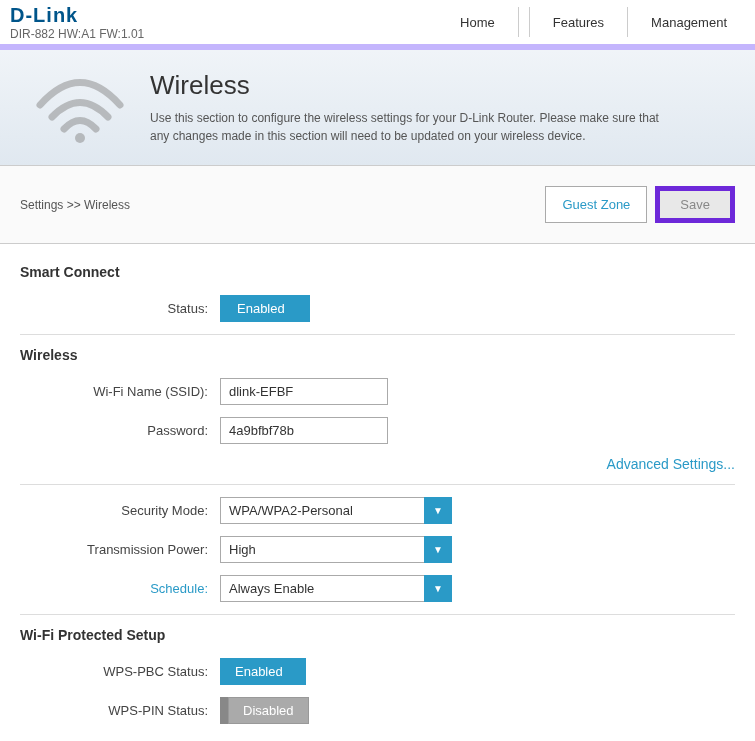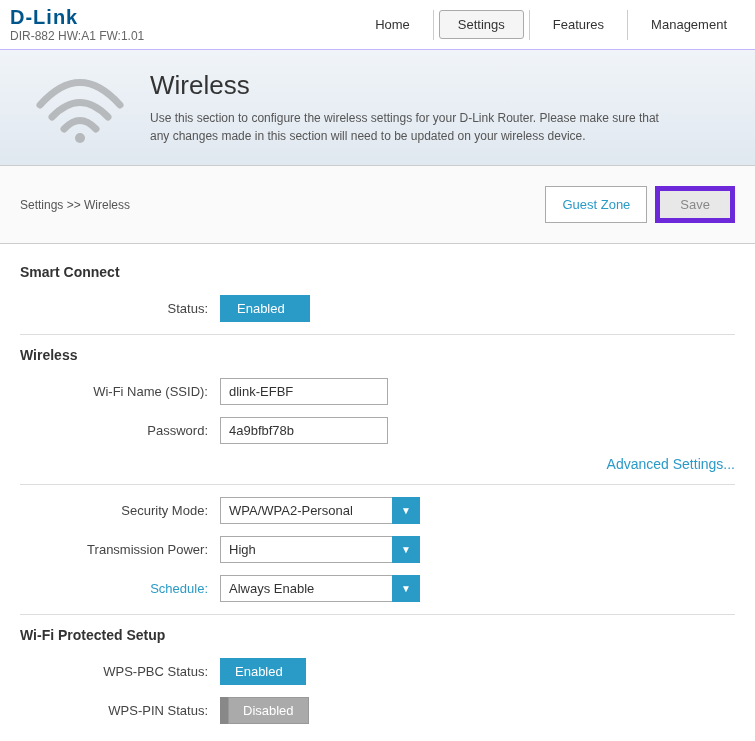--- a/index.html
+++ b/index.html
@@ -2,21 +2,21 @@
 <html><head>
   <meta charset="utf-8">
   <style>
     * { box-sizing: border-box; margin: 0; padding: 0; }
     body { font-family: Arial, sans-serif; font-size: 13px; color: #333; background: #fff; width: 755px; }
 
     
     .top-nav {
       display: flex;
       align-items: center;
-      border-bottom: 1px solid #c4b5fd;
+      border-bottom: 6px solid #c4b5fd;
       padding: 0 10px;
       height: 50px;
       background: #fff;
     }
     .logo-area {
       display: flex;
       flex-direction: column;
       margin-right: auto;
     }
     .logo-text {
@@ -198,21 +198,21 @@
     .advanced-link a {
       color: #2a9ac7;
       text-decoration: none;
       cursor: pointer;
     }
 
     
     .select-wrapper {
       position: relative;
       display: inline-block;
-      width: 200px;
+      width: 232px;
     }
     .select-wrapper select {
       width: 100%;
       padding: 5px 30px 5px 8px;
       font-size: 13px;
       border: 1px solid #aaa;
       background: #fff;
       appearance: none;
       -webkit-appearance: none;
       cursor: pointer;
@@ -276,21 +276,20 @@
 <body>
 
 <div class="top-nav">
   <div class="logo-area">
     <span class="logo-text">D-Link</span>
     <span class="logo-sub">DIR-882 HW:A1 FW:1.01</span>
   </div>
   <div class="nav-links">
     <a class="nav-item">Home</a>
     <div class="nav-separator"></div>
-    <a class="nav-item active">Settings</a>
     <div class="nav-separator"></div>
     <a class="nav-item">Features</a>
     <div class="nav-separator"></div>
     <a class="nav-item">Management</a>
   </div>
 </div>
 
 <div class="page-header">
   <div class="wifi-icon-area">
     <svg class="wifi-svg" width="90" height="75" viewBox="0 0 90 75">

